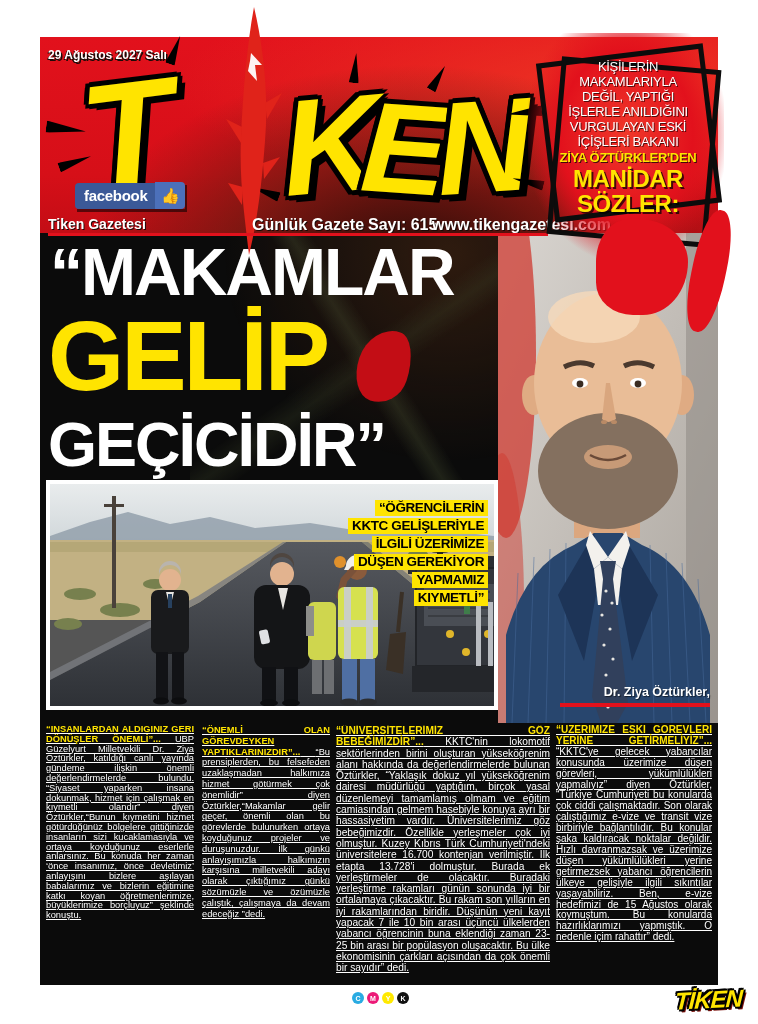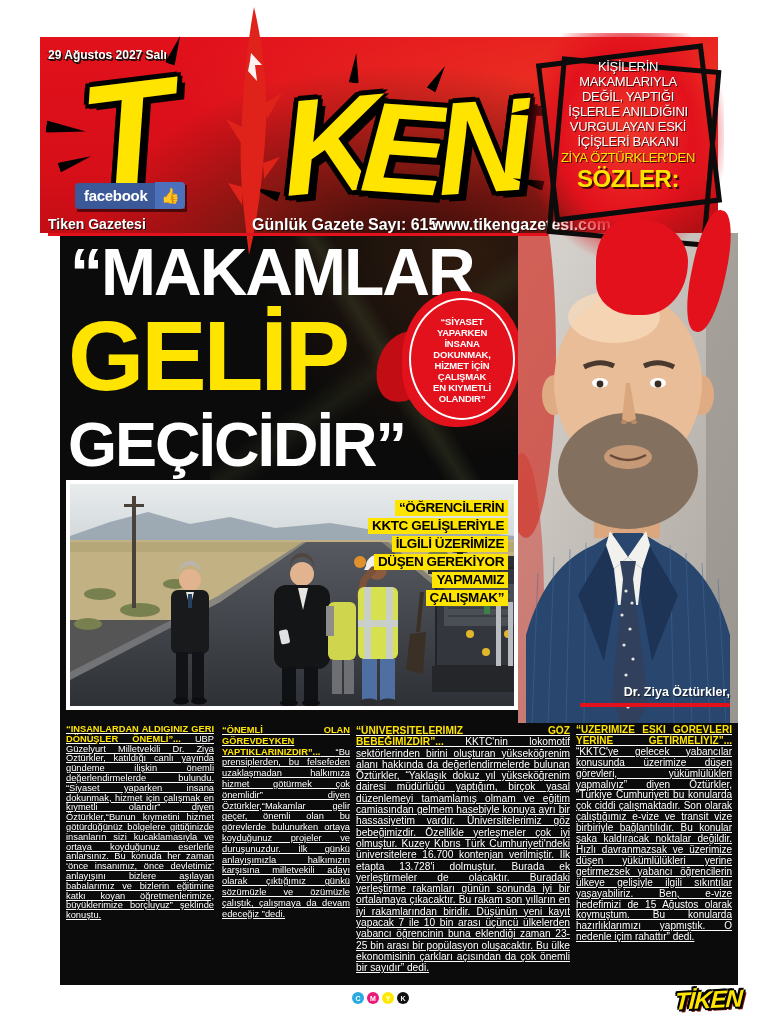--- a/index.html
+++ b/index.html
@@ -31,28 +31,28 @@
   .inforow{color:#fff;font-size:16px;font-weight:bold;top:179px;text-shadow:1px 1px 0 #1a0b08;}
   .redline{left:8px;top:196px;width:500px;height:3px;background:#e2111c;}
 
   
   .t-splash{left:488px;top:-4px;width:196px;height:225px;
      background:radial-gradient(ellipse at 50% 45%, #f0382a 0%, #e2111c 48%, rgba(226,16,27,0) 74%);}
   .t-sq{position:absolute;border:5px solid #0c0c0c;}
   .t-text{left:498px;top:22px;width:180px;text-align:center;}
   .t-line{color:#fff;font-size:13px;line-height:15px;font-weight:normal;
      text-shadow:1px 1px 0 rgba(0,0,0,.65);letter-spacing:-.3px;}
-  .t-name{color:#ffe400;font-size:13px;line-height:17px;font-weight:normal;
+  .t-name{color:#ffe400;font-size:13px;line-height:17px;font-weight:bold;
      text-shadow:1px 1px 0 rgba(0,0,0,.7);letter-spacing:-.3px;text-align:center;}
   .t-big{color:#ffe400;font-size:24px;line-height:25px;font-weight:bold;
      text-shadow:2px 2px 0 rgba(0,0,0,.7);letter-spacing:-.5px;}
   .drip{position:absolute;background:#e2111c;}
 
   
-  .main{left:40px;top:233px;width:678px;height:752px;background:#0b0b0b;z-index:1;margin-left:20px;}
+  .main{left:40px;top:233px;width:678px;height:752px;background:#0b0b0b;z-index:1;}
   .leafbg{left:150px;top:0;width:360px;height:260px;opacity:.9;
     background:
       linear-gradient(58deg, transparent 46%, rgba(88,98,60,.30) 50%, transparent 54%),
       linear-gradient(-35deg, transparent 45%, rgba(70,80,48,.26) 50%, transparent 55%),
       radial-gradient(ellipse at 72% 8%, rgba(110,55,22,.40), transparent 62%);}
   .hl{font-weight:bold;letter-spacing:-2px;line-height:1;white-space:nowrap;}
   .hl1{left:10px;top:6px;font-size:66px;color:#fff;}
   .hl2{left:8px;top:74px;font-size:98px;color:#ffe400;letter-spacing:-3px;}
   .hl3{left:8px;top:180px;font-size:63px;color:#fff;}
 
@@ -142,47 +142,36 @@
   <div class="t-sq" style="left:505px;top:16px;width:158px;height:150px;transform:rotate(-7deg);"></div>
   <div class="t-sq" style="left:514px;top:26px;width:150px;height:168px;transform:rotate(5deg);"></div>
   <div class="abs t-text">
     <div class="t-line">KİŞİLERİN</div>
     <div class="t-line">MAKAMLARIYLA</div>
     <div class="t-line">DEĞİL, YAPTIĞI</div>
     <div class="t-line">İŞLERLE ANILDIĞINI</div>
     <div class="t-line">VURGULAYAN ESKİ</div>
     <div class="t-line">İÇİŞLERİ BAKANI</div>
     <div class="t-name">ZİYA ÖZTÜRKLER'DEN</div>
+    <div class="t-big">MANİDAR</div>
     <div class="t-big">SÖZLER:</div>
   </div>
 
   <div class="drip" style="left:556px;top:182px;width:92px;height:96px;border-radius:40% 60% 55% 45%/50% 50% 62% 38%;"></div>
   <div class="drip" style="left:652px;top:172px;width:34px;height:124px;border-radius:46%;transform:rotate(12deg);"></div>
 </div>
 
 <div class="abs main">
   <div class="abs leafbg"></div>
 
   <div class="abs hl hl1">“MAKAMLAR</div>
   <div class="abs hl hl3">GEÇİCİDİR”</div>
   <div class="abs hl hl2">GELİP</div>
 
   <div class="abs burst-smear"></div>
-  <div class="abs burst">
-    <div class="burst-txt">
-      <div>“SİYASET</div>
-      <div>YAPARKEN</div>
-      <div>İNSANA</div>
-      <div>DOKUNMAK,</div>
-      <div>HİZMET İÇİN</div>
-      <div>ÇALIŞMAK</div>
-      <div>EN KIYMETLİ</div>
-      <div>OLANDIR”</div>
-    </div>
-  </div>
 
   <div class="abs portrait">
     <svg width="220" height="490" viewBox="0 0 220 490">
       <defs>
         <linearGradient id="pbg" x1="0" y1="0" x2="1" y2="1">
           <stop offset="0" stop-color="#d9d5d0"></stop>
             <stop offset="1" stop-color="#aaa49d"></stop>
         </linearGradient>
       </defs>
       <rect width="220" height="490" fill="url(#pbg)"></rect>
@@ -353,21 +342,21 @@
         <line x1="348" y1="148" x2="352" y2="108" stroke="#3a3026" stroke-width="4"></line>
       </g>
     </svg>
     
     <div class="pq">
       <span>“ÖĞRENCİLERİN</span><br>
       <span>KKTC GELİŞLERİYLE</span><br>
       <span>İLGİLİ ÜZERİMİZE</span><br>
       <span>DÜŞEN GEREKİYOR</span><br>
       <span>YAPMAMIZ</span><br>
-      <span>ÇALIŞMAK”</span>
+      <span>KIYMETLİ”</span>
     </div>
   </div>
 
   <div class="col c1">
     <p><span class="art-h">“İNSANLARDAN ALDIĞINIZ GERİ DÖNÜŞLER ÖNEMLİ”...</span>
        <span>UBP Güzelyurt Milletvekili Dr. Ziya Öztürkler, katıldığı canlı yayında gündeme ilişkin önemli değerlendirmelerde bulundu. “Siyaset yaparken insana dokunmak, hizmet için çalışmak en kıymetli olandır” diyen Öztürkler,“Bunun kıymetini hizmet götürdüğünüz bölgelere gittiğinizde insanların sizi kucaklamasıyla ve ortaya koyduğunuz eserlerle anlarsınız. Bu konuda her zaman ‘önce insanımız, önce devletimiz’ anlayışını bizlere aşılayan babalarımız ve bizlerin eğitimine katkı koyan öğretmenlerimize, büyüklerimize borçluyuz” şeklinde konuştu.</span></p>
   </div>
   <div class="col c2">
     <p><span class="art-h">“ÖNEMLİ OLAN GÖREVDEYKEN YAPTIKLARINIZDIR”...</span>
        <span>“Bu prensiplerden, bu felsefeden uzaklaşmadan halkımıza hizmet götürmek çok önemlidir” diyen Öztürkler,“Makamlar gelir geçer, önemli olan bu görevlerde bulunurken ortaya koyduğunuz projeler ve duruşunuzdur. İlk günkü anlayışımızla halkımızın karşısına milletvekili adayı olarak çıktığımız günkü sözümüzle ve özümüzle çalıştık, çalışmaya da devam edeceğiz ”dedi.</span></p>

